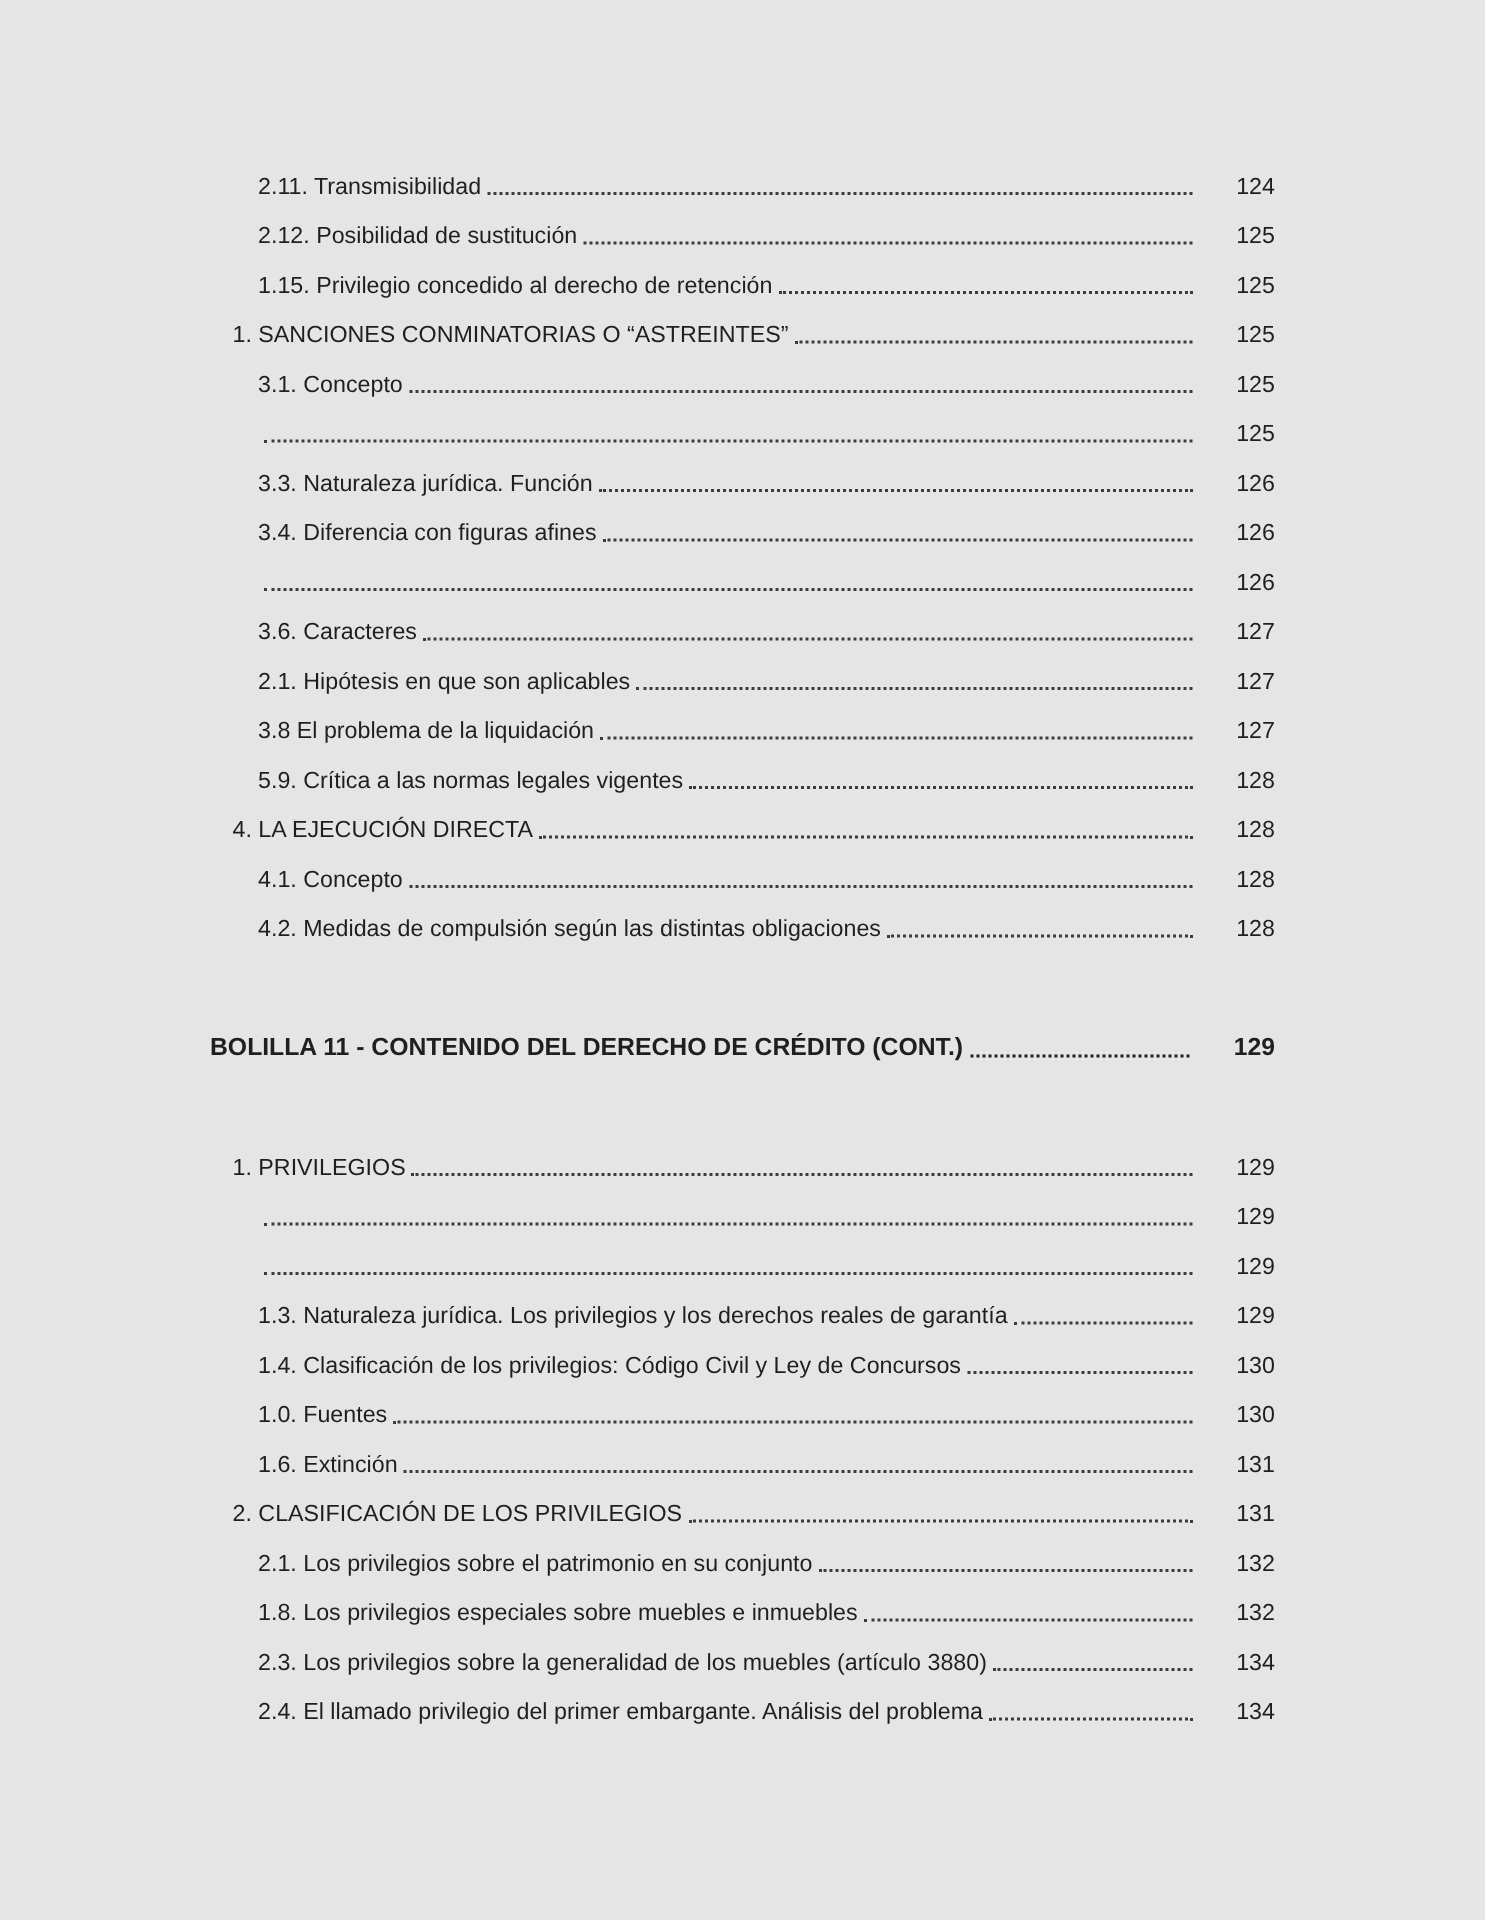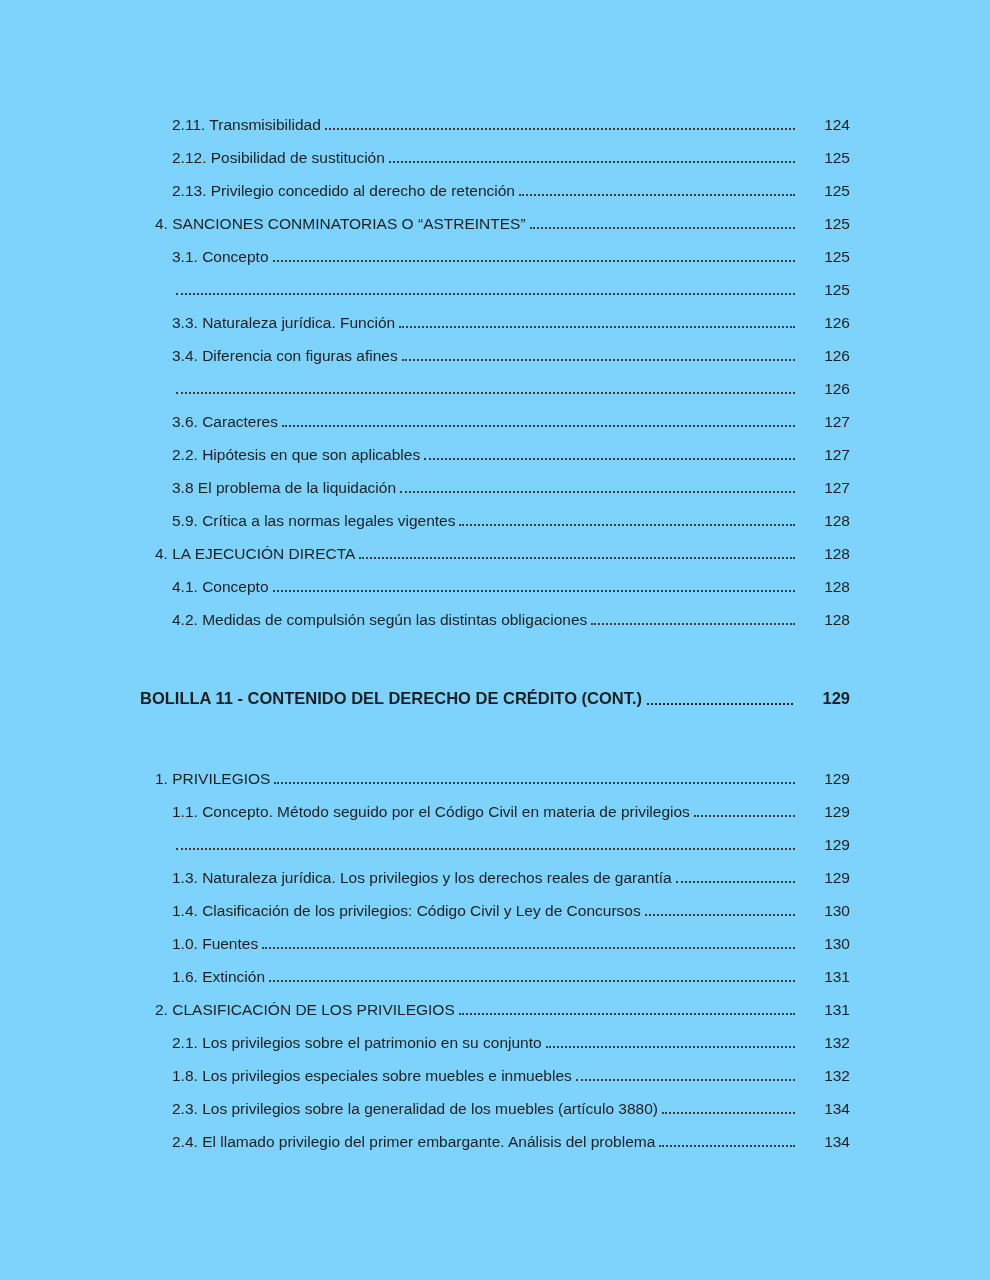--- a/index.html
+++ b/index.html
@@ -12,21 +12,21 @@
     height: 1280px;
     overflow: hidden;
     font-family: "Liberation Sans", sans-serif;
     color: #1f1f1f;
   }
   .page {
     box-sizing: border-box;
     width: 990px;
     height: 1280px;
     padding: 108px 140px 0 140px;
-    background: #7dd3fc;
+    background: #e5e5e5;
   }
   .toc-row {
     display: flex;
     align-items: baseline;
     line-height: 33px;
     font-size: 15.5px;
     white-space: nowrap;
   }
   .toc-row.level-1 { padding-left: 15px; }
   .toc-row.level-2 { padding-left: 32px; }
@@ -66,27 +66,27 @@
         <span class="toc-page">124</span>
       </div>
 
       <div class="toc-row level-2">
         <span class="toc-label">2.12. Posibilidad de sustitución</span>
         <span class="toc-dots"></span>
         <span class="toc-page">125</span>
       </div>
 
       <div class="toc-row level-2">
-        <span class="toc-label">2.13. Privilegio concedido al derecho de retención</span>
-        <span class="toc-dots"></span>
-        <span class="toc-page">125</span>
-      </div>
-
-      <div class="toc-row level-1">
-        <span class="toc-label">4. SANCIONES CONMINATORIAS O “ASTREINTES”</span>
+        <span class="toc-label">1.15. Privilegio concedido al derecho de retención</span>
+        <span class="toc-dots"></span>
+        <span class="toc-page">125</span>
+      </div>
+
+      <div class="toc-row level-1">
+        <span class="toc-label">1. SANCIONES CONMINATORIAS O “ASTREINTES”</span>
         <span class="toc-dots"></span>
         <span class="toc-page">125</span>
       </div>
 
       <div class="toc-row level-2">
         <span class="toc-label">3.1. Concepto</span>
         <span class="toc-dots"></span>
         <span class="toc-page">125</span>
       </div>
 
@@ -112,21 +112,21 @@
         <span class="toc-page">126</span>
       </div>
 
       <div class="toc-row level-2">
         <span class="toc-label">3.6. Caracteres</span>
         <span class="toc-dots"></span>
         <span class="toc-page">127</span>
       </div>
 
       <div class="toc-row level-2">
-        <span class="toc-label">2.2. Hipótesis en que son aplicables</span>
+        <span class="toc-label">2.1. Hipótesis en que son aplicables</span>
         <span class="toc-dots"></span>
         <span class="toc-page">127</span>
       </div>
 
       <div class="toc-row level-2">
         <span class="toc-label">3.8 El problema de la liquidación</span>
         <span class="toc-dots"></span>
         <span class="toc-page">127</span>
       </div>
 
@@ -163,21 +163,20 @@
 
   <div class="toc-list">
 
       <div class="toc-row level-1">
         <span class="toc-label">1. PRIVILEGIOS</span>
         <span class="toc-dots"></span>
         <span class="toc-page">129</span>
       </div>
 
       <div class="toc-row level-2">
-        <span class="toc-label">1.1. Concepto. Método seguido por el Código Civil en materia de privilegios</span>
         <span class="toc-dots"></span>
         <span class="toc-page">129</span>
       </div>
 
       <div class="toc-row level-2">
         <span class="toc-dots"></span>
         <span class="toc-page">129</span>
       </div>
 
       <div class="toc-row level-2">

